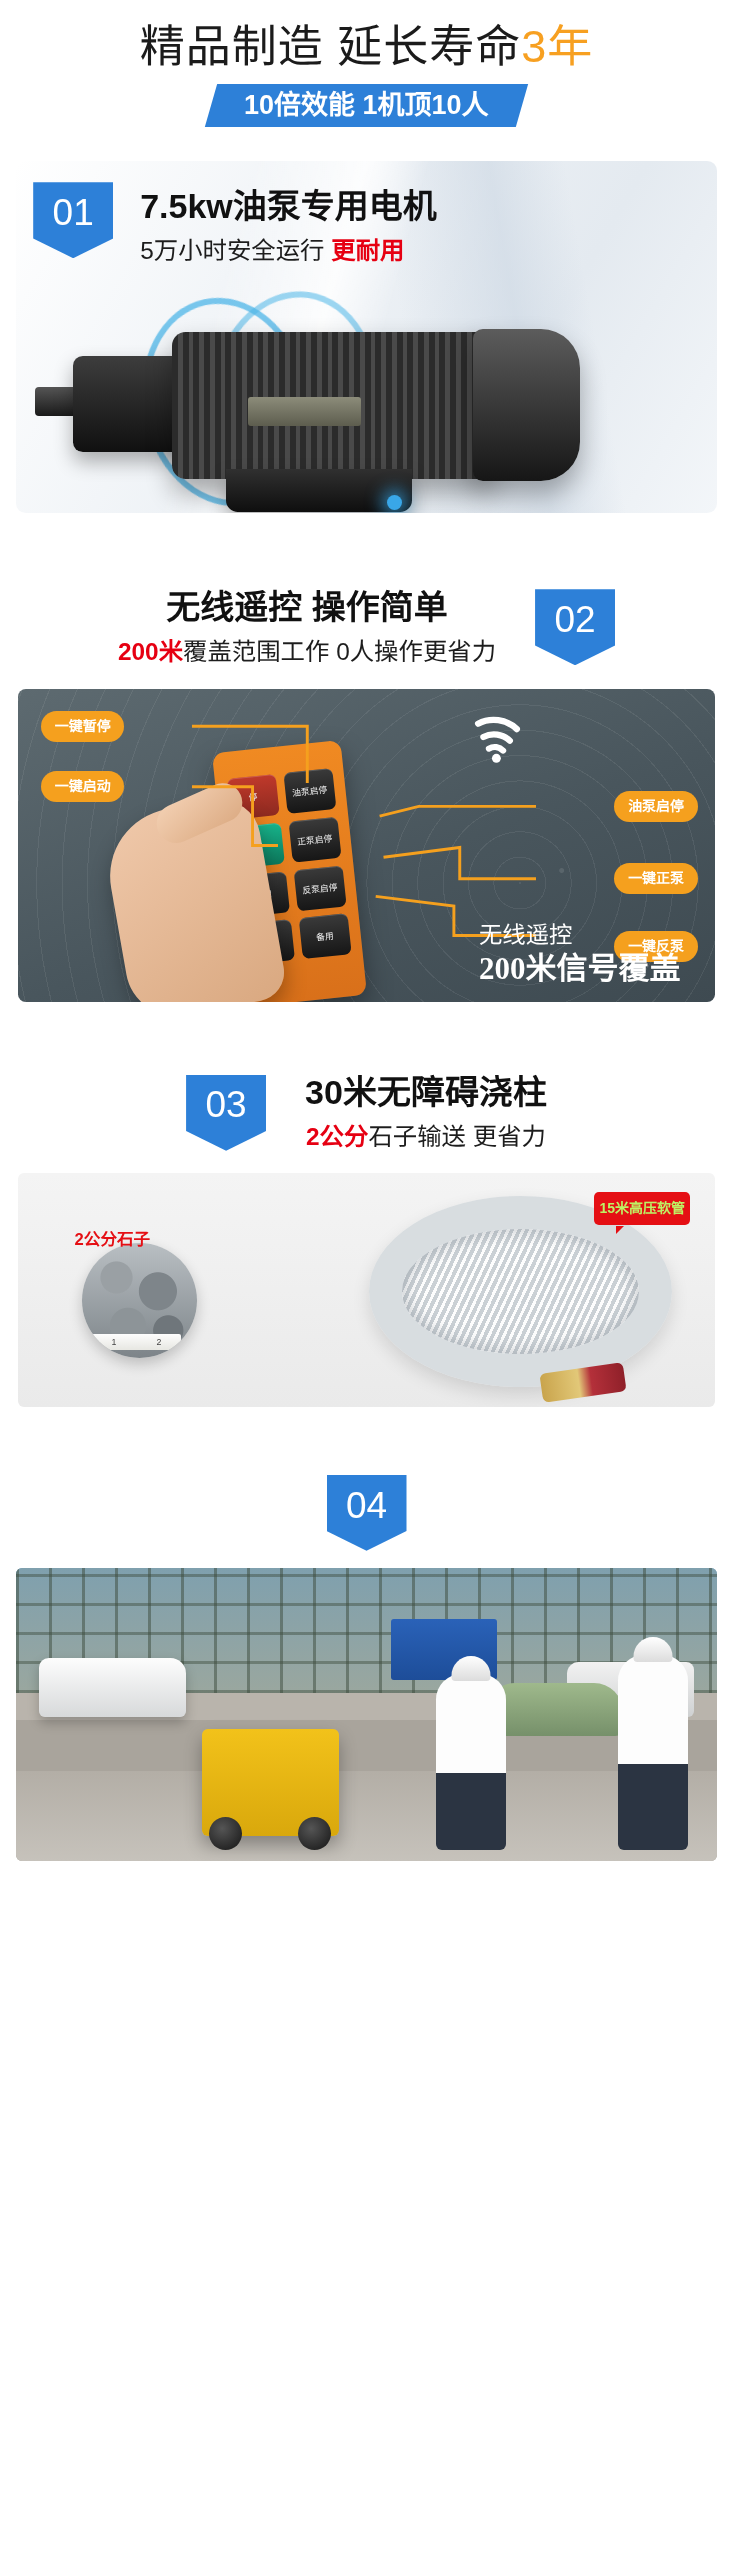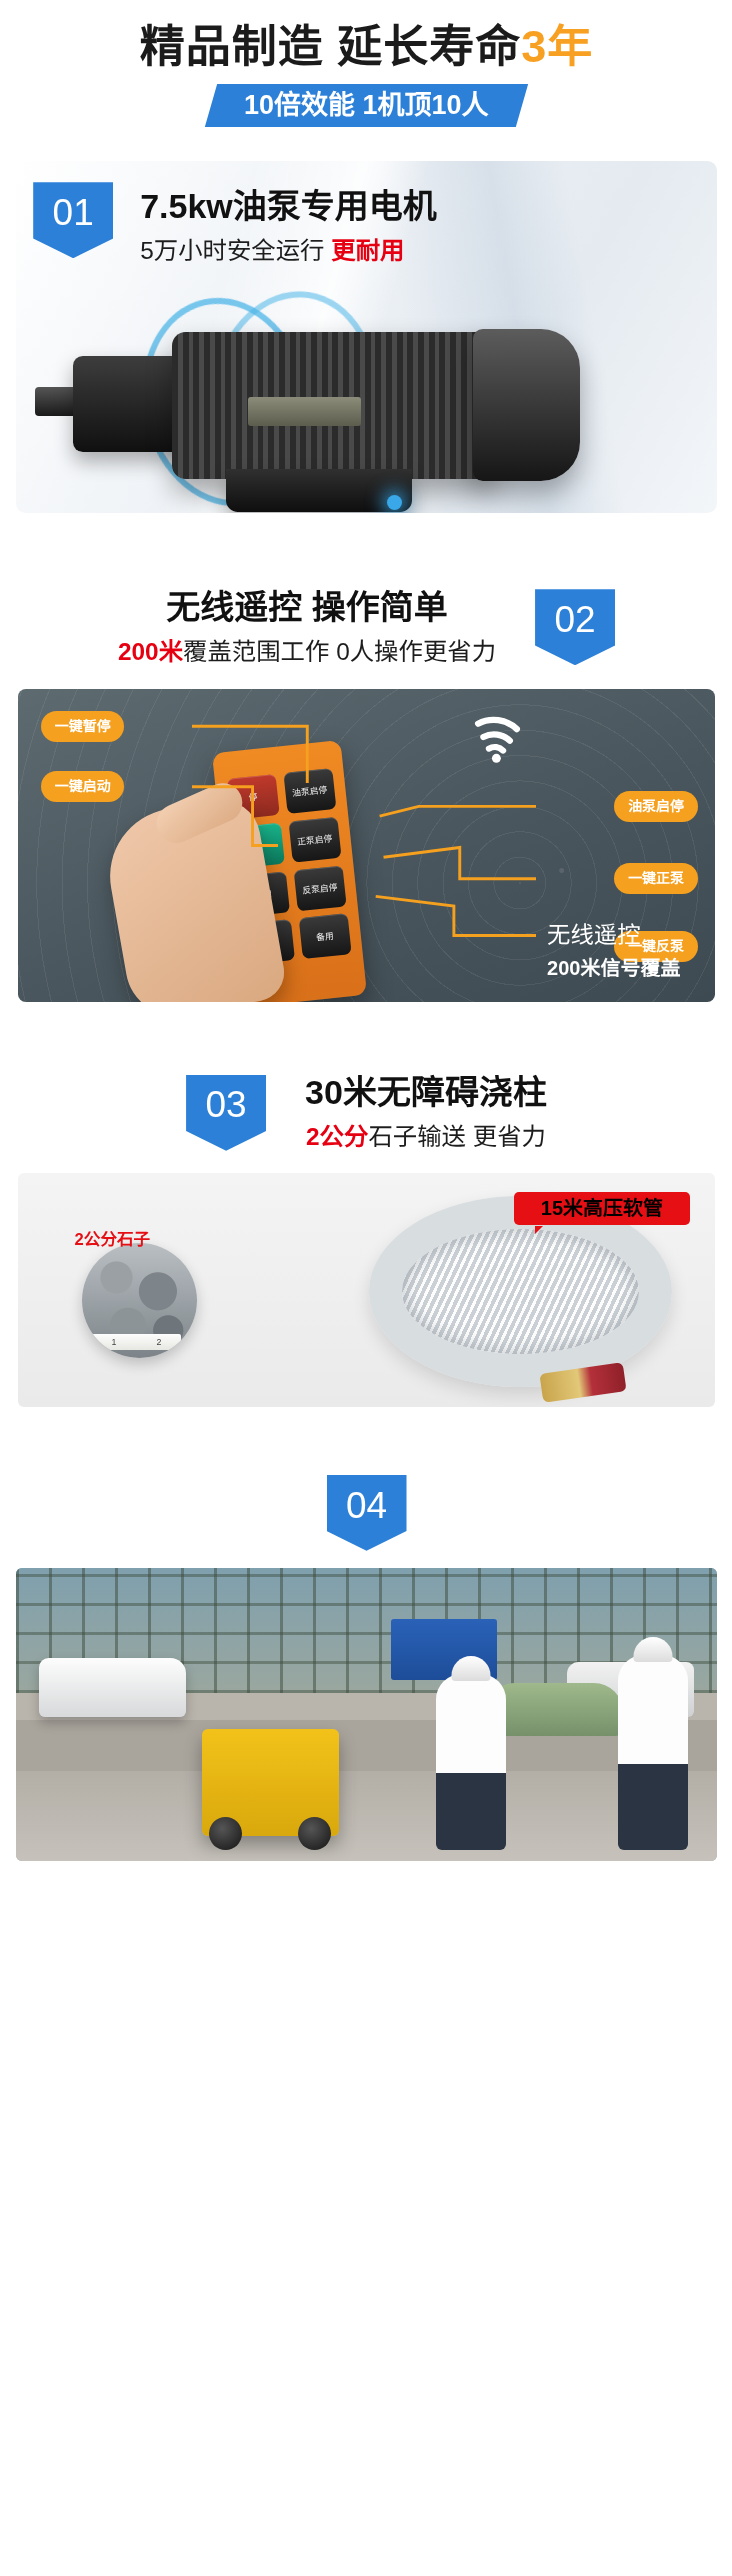--- a/index.html
+++ b/index.html
@@ -19,21 +19,21 @@
 
   
   .header {
     position: relative;
     height: 147px;
     padding-top: 17.6px;
     text-align: center;
   }
   .header-title {
     font-size: 45px;
-    font-weight: bold;
+    font-weight: normal;
     color: #1b1b1b;
     letter-spacing: 1px;
     line-height: 57px;
     white-space: nowrap;
   }
   .header-title .accent {
     color: #F7A021;
   }
   .header-banner-wrap {
     margin-top: 9.8px;
@@ -269,21 +269,21 @@
   .cal.r2 { right: 17.6px; top: 174px; }
   .cal.r3 { right: 17.6px; top: 242px; }
   .sec2-note {
     position: absolute;
     right: 35px; bottom: 17.6px;
     color: #ffffff;
     line-height: 33px;
     z-index: 6;
   }
   .sec2-note .l1 { font-size: 23.4px; }
-  .sec2-note .l2 { font-size: 20px; font-weight: bold; }
+  .sec2-note .l2 { font-size: 31px; font-weight: bold; font-family: Liberation Serif, serif; }
 
   
   .sec3 { position: relative; margin-top: 68px; }
   .sec3-head {
     display: flex; align-items: center; justify-content: center; gap: 39px;
     padding: 0 17.6px;
   }
   .sec3-head .txt { text-align: center; }
   .sec3-photo {
     position: relative;
@@ -330,25 +330,25 @@
     left: 9.8px; bottom: 7.8px;
     width: 90px; height: 15.6px;
     background: linear-gradient(180deg,#fdfdfd,#e7e7e2);
     font-size: 8.8px; color: #444;
     display: flex; align-items: center; justify-content: space-around;
     border-radius: 2px;
   }
   .red-tag {
     position: absolute;
     background: #E50F14;
-    color: #000000;
-    font-size: 20px;
+    color: #bef264;
+    font-size: 14px;
     font-weight: bold;
     line-height: 33px;
-    padding: 0 27px;
+    padding: 0 5px;
     border-radius: 4.9px;
     white-space: nowrap;
     z-index: 6;
   }
   .red-tag::after {
     content: "";
     position: absolute;
     left: 21.5px; bottom: -8.8px;
     border-width: 8.8px 8.8px 0 0;
     border-style: solid;

